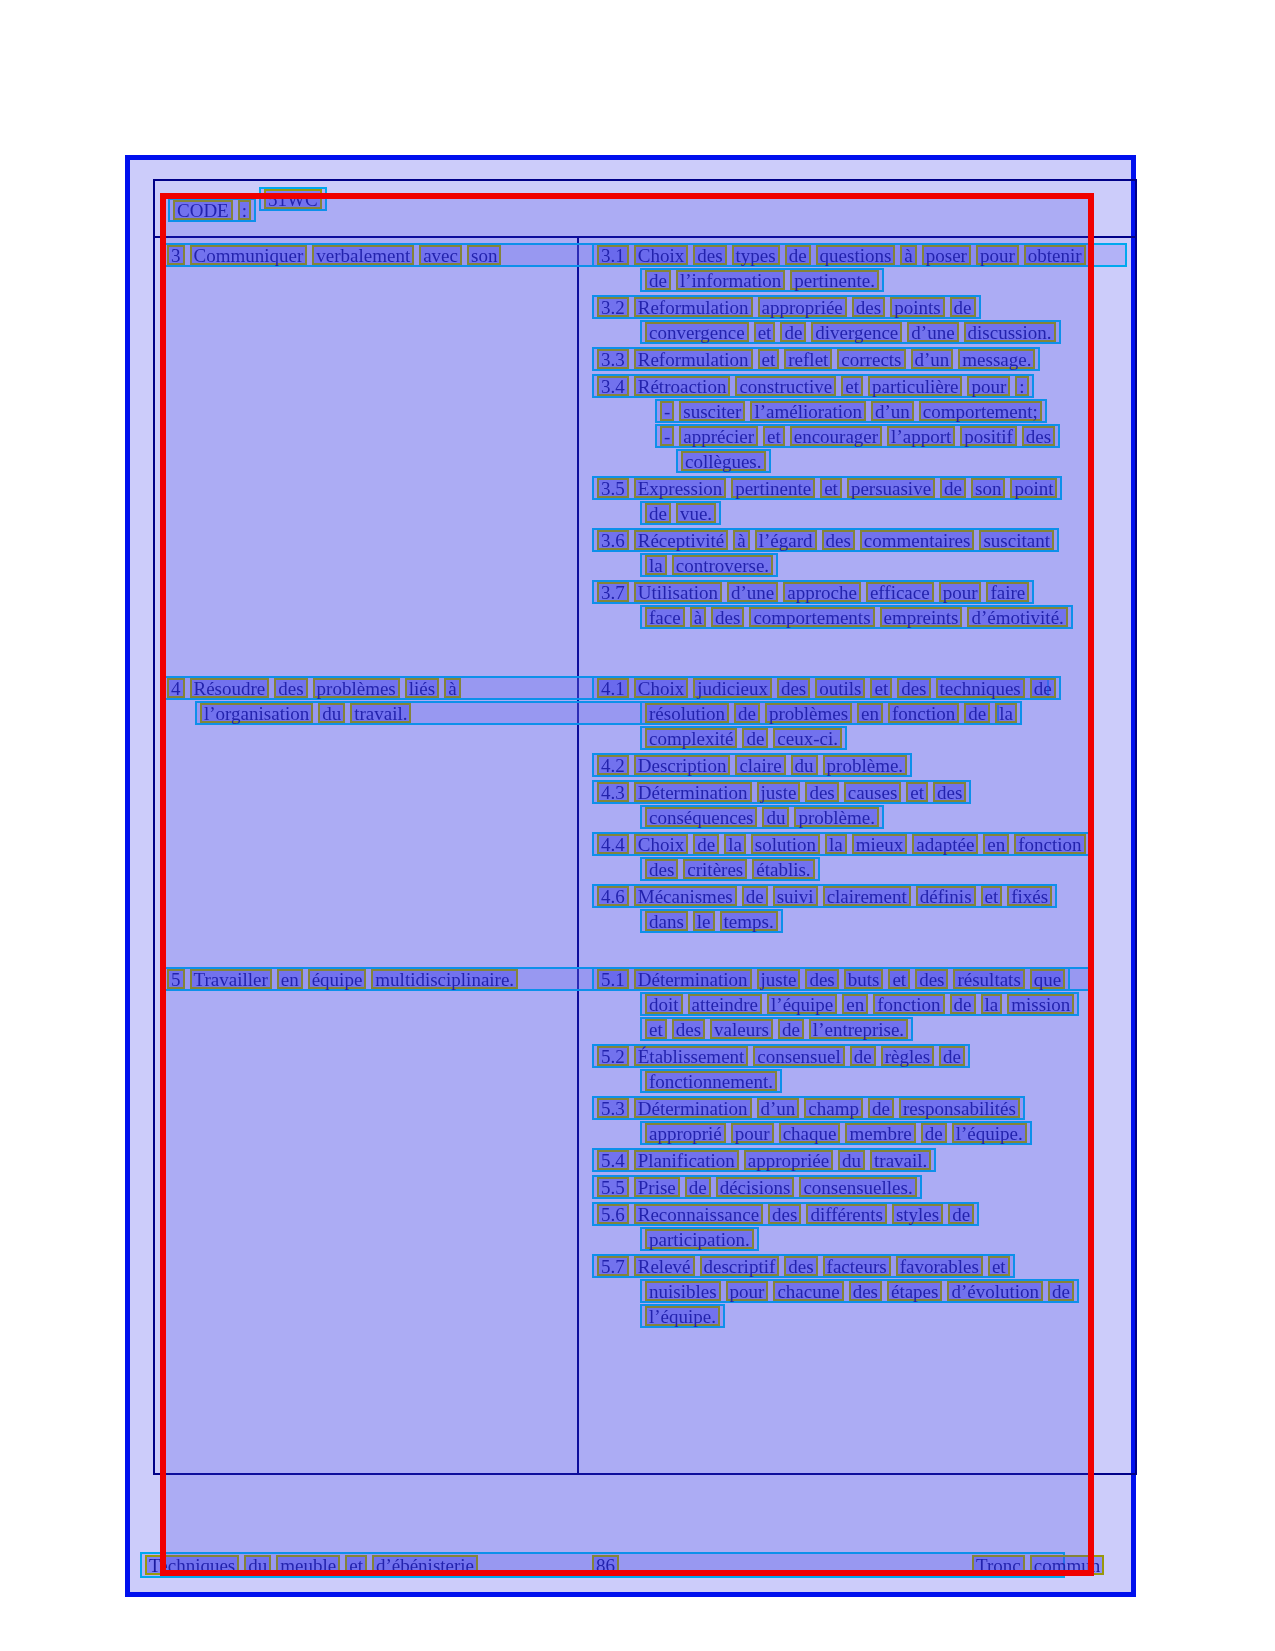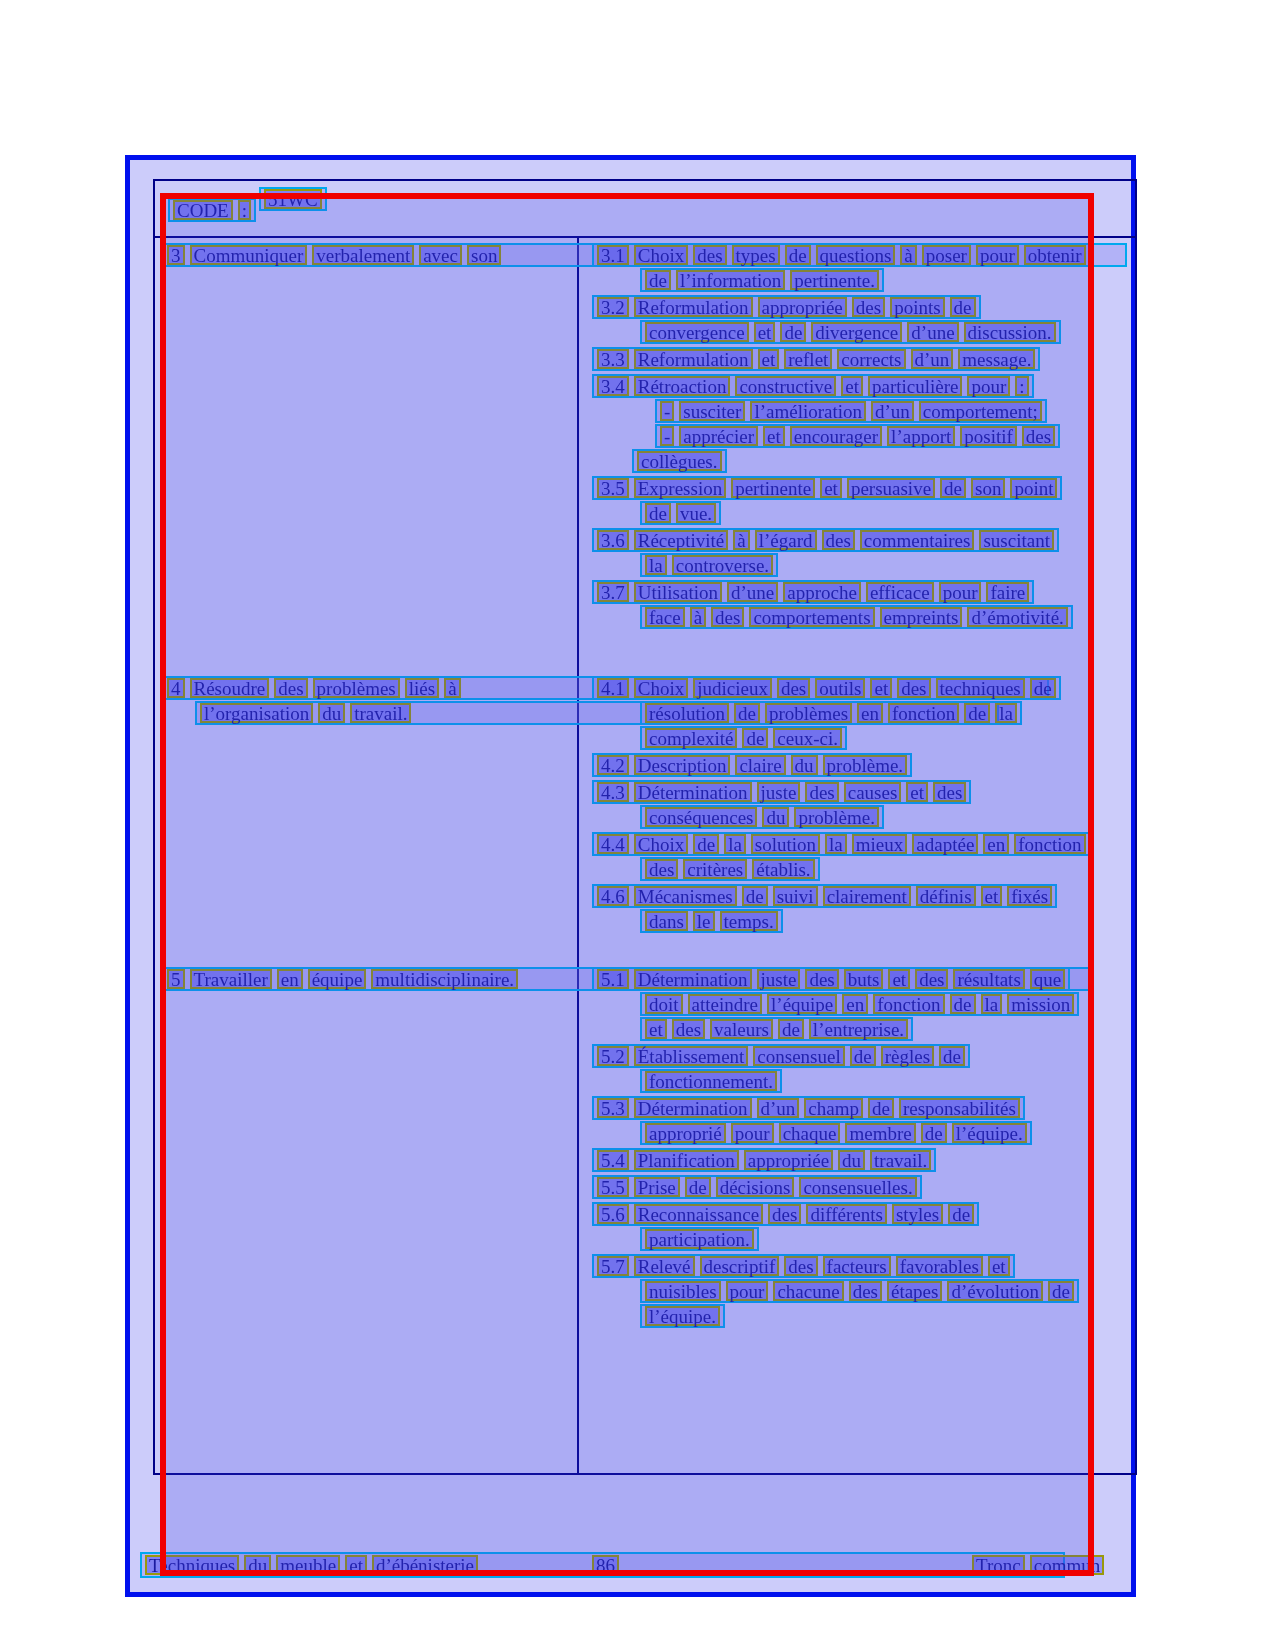--- a/index.html
+++ b/index.html
@@ -29,21 +29,21 @@
 
   .line{display:flex;align-items:center;white-space:nowrap;width:max-content;
         height:24px;box-sizing:border-box;border:2px solid var(--line-border);
         background:rgba(125,125,244,0.32);padding:0 3px;gap:5px;
         margin-bottom:1px;}
   .word{display:flex;align-items:center;height:20px;box-sizing:border-box;
         border:2px solid var(--word-border);background:rgba(72,72,238,0.45);
         padding:0 2px;color:var(--ink);font-size:19px;line-height:1;}
   .cont{margin-left:48px;}
   .bullet{margin-left:63px;}
-  .bullet-cont{margin-left:40px;align-items:center;}
+  .bullet-cont{margin-left:84px;align-items:center;}
 
   .code-line{position:absolute;left:13px;top:17px;}
   .code-value-line{position:absolute;left:104px;top:6px;}
   .clip-top{clip-path:inset(9px 0 0 0);}
 
   .content{position:absolute;left:0;top:62px;width:100%;}
   .row{display:flex;align-items:flex-start;}
   .cell-left{width:430px;flex:none;padding-left:7px;box-sizing:border-box;}
   .cell-right{flex:1;padding-left:7px;}
   .obj-line{margin-bottom:1px;}

